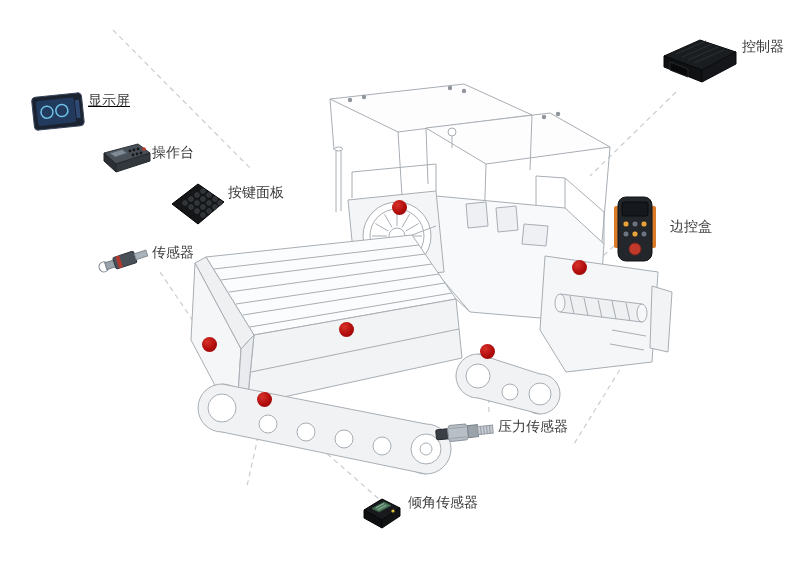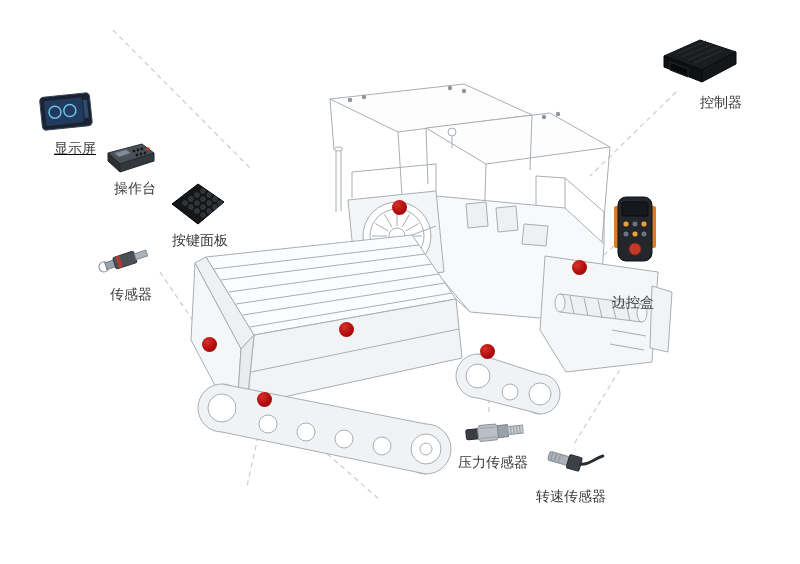--- a/index.html
+++ b/index.html
@@ -1,24 +1,24 @@
 <!DOCTYPE html>
 <html><head>
 <meta charset="utf-8">
 <style>
   html,body{margin:0;padding:0;background:#fff;}
   #stage{
     position:relative;width:800px;height:564px;background:#ffffff;overflow:hidden;
     font-family:"Liberation Sans","DejaVu Sans",sans-serif;
   }
   #machine-svg{position:absolute;left:0;top:0;z-index:0;}
-  .comp{position:absolute;z-index:2;display:flex;flex-direction:column;align-items:flex-end;}
+  .comp{position:absolute;z-index:2;display:flex;flex-direction:row;align-items:flex-start;}
   .comp .thumb{line-height:0;}
   .comp-label{font-size:14px;color:#3a3a3a;margin-top:4px;white-space:nowrap;text-align:center;}
-  .comp-row{flex-direction:column;align-items:flex-start;}
+  .comp-row{flex-direction:row;align-items:flex-start;}
   .comp-row .comp-label{margin-top:26px;margin-left:8px;}
   .marker{
     position:absolute;z-index:3;width:15px;height:15px;border-radius:50%;
     background:radial-gradient(circle at 35% 32%, #d8312a 0%, #b00c0c 55%, #8d0707 100%);
   }
 </style>
 </head>
 <body>
 
 <div id="stage">
@@ -272,29 +272,29 @@
           <path d="M18,13 L34,13 M18,23 L34,23" stroke="#99a0a7"></path>
           <rect x="36" y="12" width="10" height="12" fill="#9aa2aa" stroke="#7d858d"></rect>
           <rect x="46" y="14" width="15" height="8" fill="#c7ccd2" stroke="#949ba2"></rect>
           <path d="M49,14 L49,22 M52,14 L52,22 M55,14 L55,22 M58,14 L58,22" stroke="#949ba2"></path>
         </g>
       </svg>
     </div>
     <div class="comp-label">压力传感器</div>
   </div>
 
-  <div class="comp" style="left:514px;top:440px;width:92px;">
-    <div class="thumb">
-      <svg width="66" height="44" viewBox="0 0 66 44">
-        <g transform="rotate(16 33 22)">
-          <rect x="8" y="18" width="20" height="9" rx="2" fill="#aab1b8" stroke="#858c93"></rect>
-          <path d="M11,18 L11,27 M15,18 L15,27 M19,18 L19,27" stroke="#8d949b"></path>
-          <rect x="28" y="15.5" width="13" height="14" rx="2" fill="#3c4147" stroke="#26292d"></rect>
-          <path d="M41,22 C50,20 52,13 60,8" stroke="#2a2d30" stroke-width="3" fill="none" stroke-linecap="round"></path>
-        </g>
-      </svg>
-    </div>
-    <div class="comp-label">转速传感器</div>
-  </div>
-
-
+
+
+  <div class="comp" style="left:356px;top:490px;width:96px;">
+    <div class="thumb">
+      <svg width="52" height="42" viewBox="0 0 52 42">
+        <path d="M8,20 L26,9 L44,18 L26,30 Z" fill="#17191c" stroke="#000"></path>
+        <path d="M8,20 L26,30 L26,38 L8,28 Z" fill="#0d0f11" stroke="#050606"></path>
+        <path d="M26,30 L44,18 L44,26 L26,38 Z" fill="#101214" stroke="#070808"></path>
+        <path d="M16,18.5 L28,12 L35,15.5 L23,22 Z" fill="#4d7a5e" stroke="#36563f"></path>
+        <path d="M20,17.5 L28,13.5 M22,19.5 L30,15.5" stroke="#a9c4b0" stroke-width="0.8"></path>
+        <circle cx="37" cy="21" r="1.6" fill="#e3c23c"></circle>
+      </svg>
+    </div>
+    <div class="comp-label">倾角传感器</div>
+  </div>
 
 </div>
 
 </body></html>

